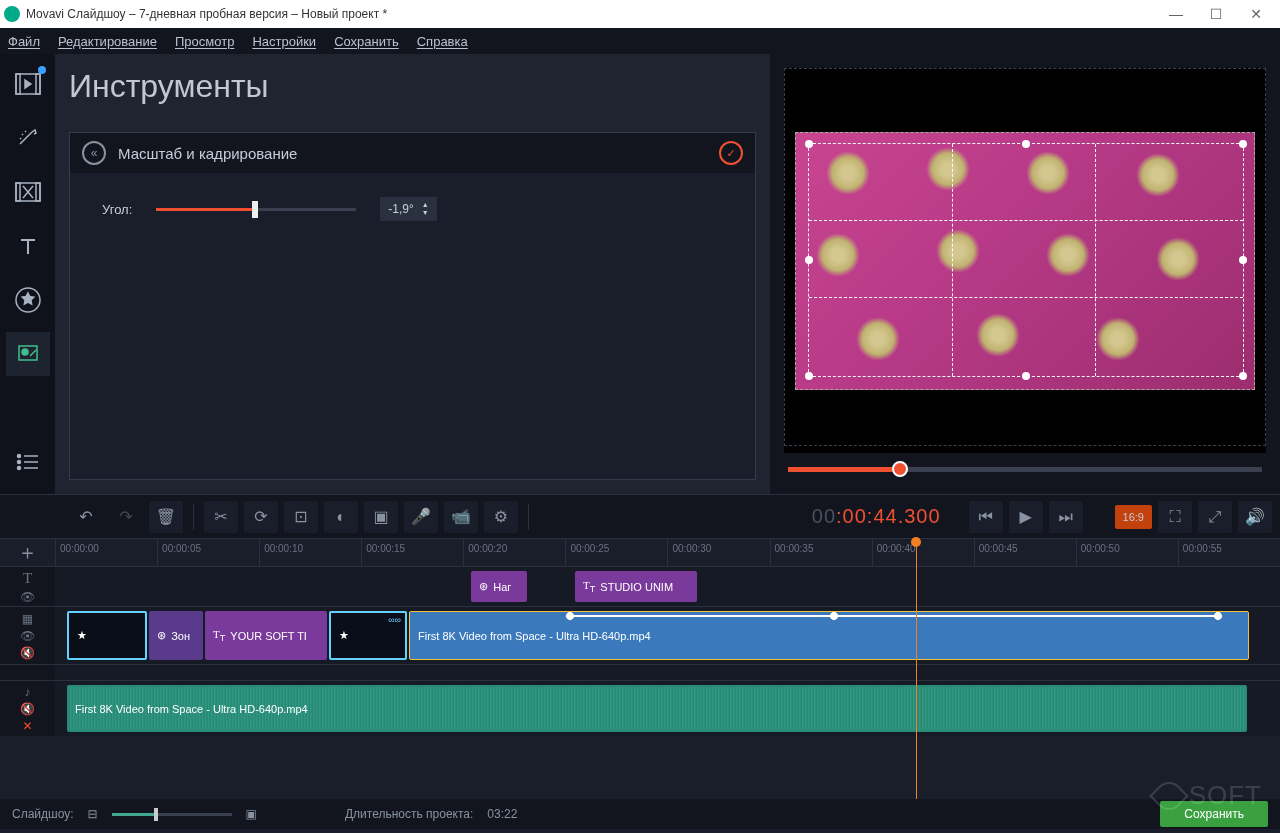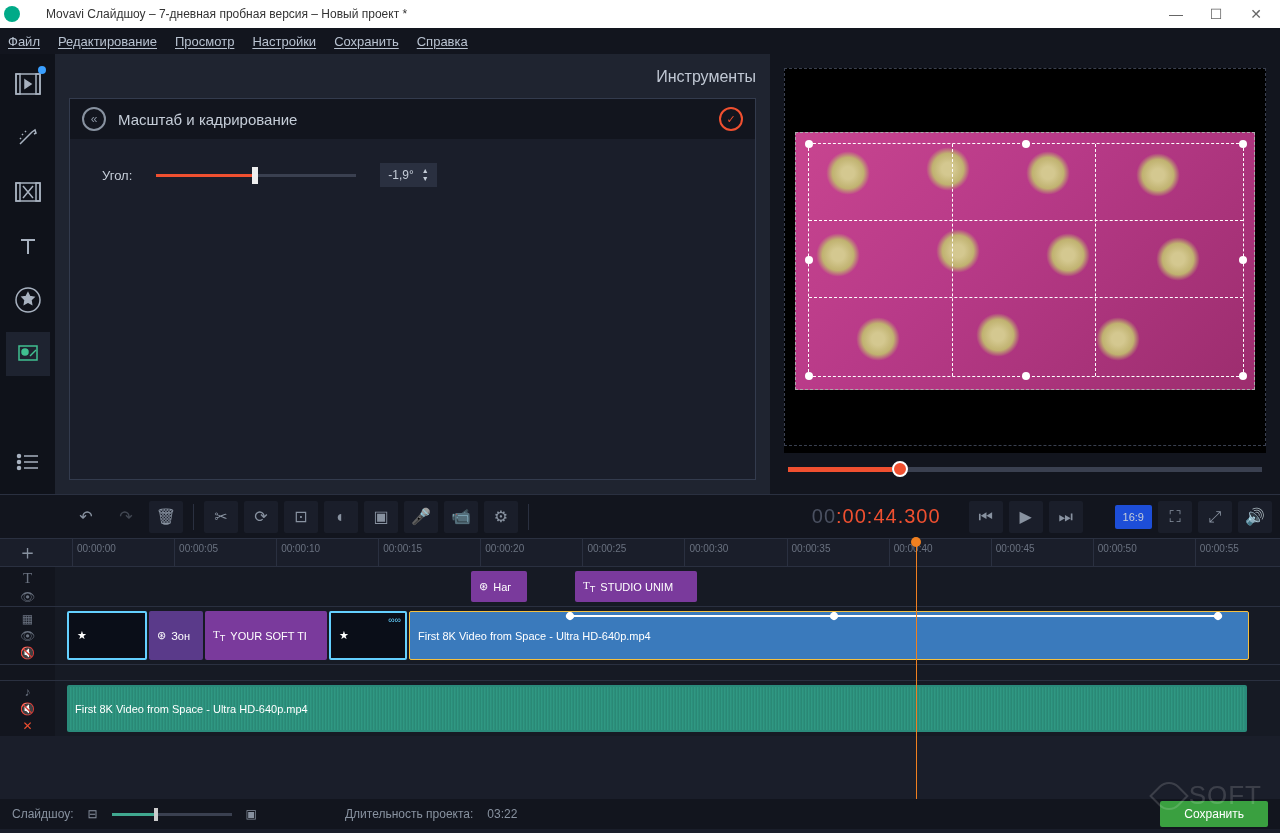--- a/index.html
+++ b/index.html
@@ -1,37 +1,37 @@
 <!DOCTYPE html>
 <html><head>
 <meta charset="utf-8">
 <style>
 * { margin: 0; padding: 0; box-sizing: border-box; font-family: "Segoe UI", Arial, sans-serif; }
 body { background: #1a1e2a; color: #c5cdd8; width: 1280px; height: 833px; overflow: hidden; }
 
 
-.titlebar { height: 28px; background: #fff; color: #333; display: flex; align-items: center; padding: 0 4px; font-size: 12px; gap: 20px; }
+.titlebar { height: 28px; background: #fff; color: #333; display: flex; align-items: center; padding: 0 4px; font-size: 12px; }
 .titlebar-icon { width: 16px; height: 16px; background: #0a8; border-radius: 50%; margin-right: 6px; }
 .titlebar-title { flex: 1; }
 .win-btns { display: flex; }
 .win-btn { width: 40px; height: 28px; display: flex; align-items: center; justify-content: center; font-size: 14px; color: #666; }
 
 
 .menubar { height: 26px; background: #12151e; display: flex; align-items: center; padding: 0 8px; gap: 18px; font-size: 13px; color: #b8c2d0; }
 .menubar span { text-decoration: underline; text-underline-offset: 2px; cursor: default; }
 
 
 .main { display: flex; height: 440px; }
 .left-rail { width: 55px; background: #0f121a; display: flex; flex-direction: column; align-items: center; padding-top: 8px; }
 .rail-btn { width: 44px; height: 44px; margin-bottom: 10px; display: flex; align-items: center; justify-content: center; color: #a8b2c0; position: relative; }
 .rail-btn.active { background: #1e2330; }
 .rail-btn .badge { position: absolute; top: 4px; right: 4px; width: 8px; height: 8px; background: #3a9fff; border-radius: 50%; }
 
 .center { flex: 1; background: #1f2430; padding: 14px; display: flex; flex-direction: column; }
-.panel-title { font-size: 16px; color: #c0c8d4; text-align: right; margin-bottom: 12px; font-weight: 300; }
+.panel-title { font-size: 32px; color: #c0c8d4; text-align: left; margin-bottom: 27px; font-weight: 300; }
 .tool-panel { background: #1a1e2a; border: 1px solid #333b4d; padding: 0; flex: 1; }
 .tool-head { height: 40px; background: #12151e; display: flex; align-items: center; padding: 0 12px; gap: 12px; font-size: 15px; }
 .back-btn { width: 24px; height: 24px; border: 2px solid #8892a0; border-radius: 50%; display: flex; align-items: center; justify-content: center; font-size: 12px; color: #8892a0; }
 .check-btn { width: 24px; height: 24px; border: 2px solid #f05030; border-radius: 50%; margin-left: auto; display: flex; align-items: center; justify-content: center; color: #f05030; font-size: 11px; }
 .tool-body { padding: 24px 32px; }
 .angle-row { display: flex; align-items: center; gap: 24px; margin-bottom: 20px; font-size: 13px; }
 .slider { flex: 0 0 200px; height: 3px; background: #3a4050; position: relative; }
 .slider-fill { position: absolute; left: 0; top: 0; height: 100%; width: 48%; background: #f05030; }
 .slider-thumb { position: absolute; left: 48%; top: -7px; width: 6px; height: 17px; background: #eee; }
 .num-in { display: flex; align-items: center; background: #2a3040; padding: 4px 8px; gap: 4px; font-size: 12px; }
@@ -55,27 +55,27 @@
 
 
 .toolbar-row { height: 44px; background: #12151e; border-top: 1px solid #2a3040; display: flex; align-items: center; padding: 0 8px; gap: 6px; }
 .tool-btn { width: 34px; height: 32px; display: flex; align-items: center; justify-content: center; color: #8892a0; background: #1a1e2a; border-radius: 2px; font-size: 16px; }
 .tool-btn.plain { background: transparent; }
 .tool-sep { width: 1px; height: 26px; background: #2a3040; margin: 0 4px; }
 .timecode { font-family: "Courier New", monospace; font-size: 20px; letter-spacing: 1px; margin-left: auto; padding-right: 14px; display: flex; }
 .tc-gray { color: #4a5060; }
 .tc-orange { color: #f05030; }
 .rt-controls { display: flex; gap: 6px; margin-left: 8px; }
-.aspect-chip { background: #1d4ed8; padding: 6px 8px; font-size: 11px; border-radius: 2px; }
+.aspect-chip { background: #c2410c; padding: 6px 8px; font-size: 11px; border-radius: 2px; }
 
 
 .tl-header { height: 28px; background: #1a1e2a; border-top: 1px solid #2a3040; display: flex; position: relative; font-size: 10px; color: #6a7280; }
 .tl-add { width: 55px; display: flex; align-items: center; justify-content: center; font-size: 20px; color: #8892a0; }
 .ruler { flex: 1; position: relative; display: flex; }
-.ruler-tick { flex: 1; border-left: 1px solid #2a3040; padding-left: 4px; padding-top: 4px; margin-left: 17px; }
+.ruler-tick { flex: 1; border-left: 1px solid #2a3040; padding-left: 4px; padding-top: 4px; }
 .playhead { position: absolute; left: 916px; top: 0; width: 1px; height: 260px; background: #f08020; z-index: 5; }
 .playhead::before { content: ""; position: absolute; top: -2px; left: -5px; width: 10px; height: 10px; background: #f08020; border-radius: 50%; }
 
 
 .track { display: flex; border-top: 1px solid #2a3040; background: #161a24; position: relative; }
 .track-head { width: 55px; background: #12151e; display: flex; flex-direction: column; align-items: center; justify-content: center; gap: 3px; color: #6a7280; font-size: 12px; padding: 4px 0; }
 .track-body { flex: 1; position: relative; height: 100%; }
 .track.title { height: 40px; }
 .track.video { height: 58px; }
 .track.spacer { height: 16px; }

